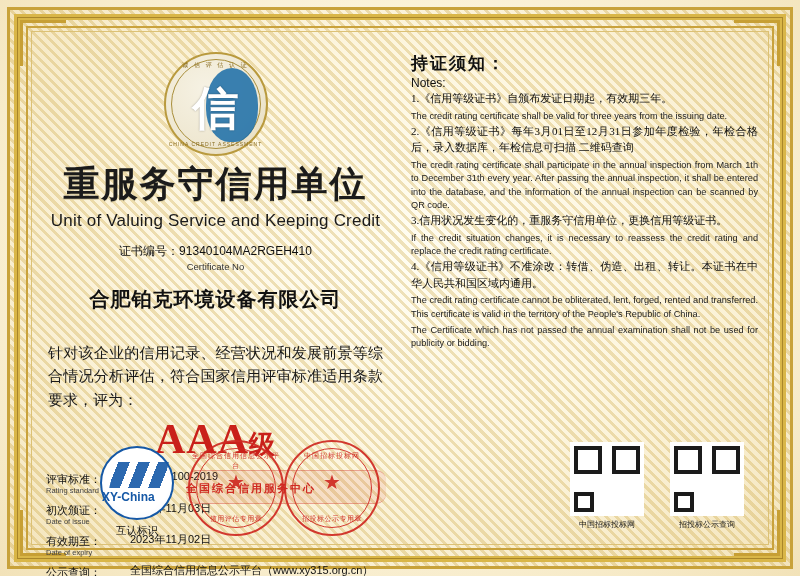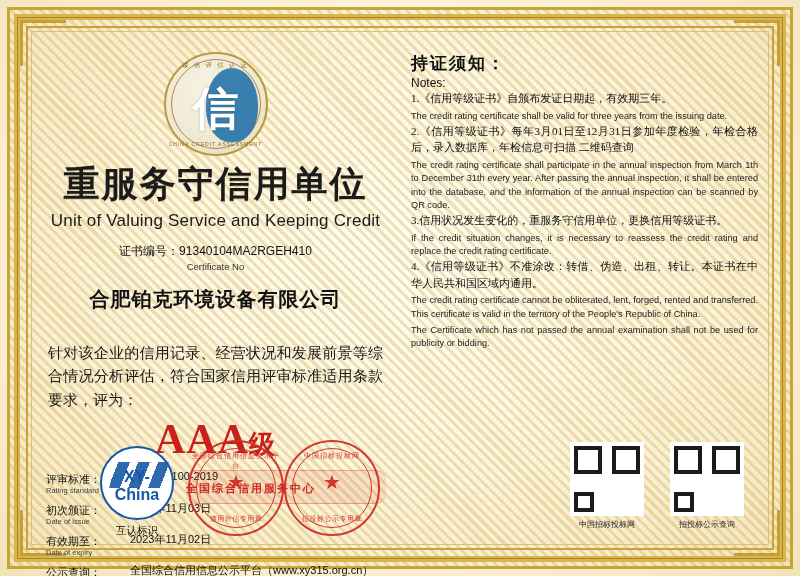--- a/index.html
+++ b/index.html
@@ -180,22 +180,22 @@
     border: 2px solid #1558a6;
     background: radial-gradient(circle at 50% 45%, #ffffff 0 62%, #eef4fb 100%);
   }
   .xy-logo .xy-sw {
     position: absolute; left: 10px; top: 14px; width: 54px; height: 26px;
     background: linear-gradient(100deg, rgba(21,88,166,0) 0 6%, #1558a6 6% 26%, rgba(21,88,166,0) 26% 40%, #1558a6 40% 60%, rgba(21,88,166,0) 60% 74%, #1558a6 74% 94%, rgba(21,88,166,0) 94%);
     transform: skewX(-12deg);
     opacity: .9;
   }
   .xy-logo .xy-text {
-    position: absolute; left: 0; right: 0; bottom: 14px; text-align: center;
-    font-size: 16px; font-weight: bold; color: #1558a6;
+    position: absolute; left: 0; right: 0; bottom: 14px; 
+    font-size: 12px; font-weight: bold; color: #1558a6;
   }
   .xy-caption {
     position: absolute; left: 62px; top: 84px; width: 74px; text-align: center;
     font-size: 10.5px; color: #111; font-family: "Liberation Serif", serif;
   }
   .red-seal {
     position: absolute; left: 150px; top: 0px;
     width: 96px; height: 96px; border-radius: 50%;
     border: 2.5px solid #cf2a22; color: #cf2a22;
     opacity: .92;

